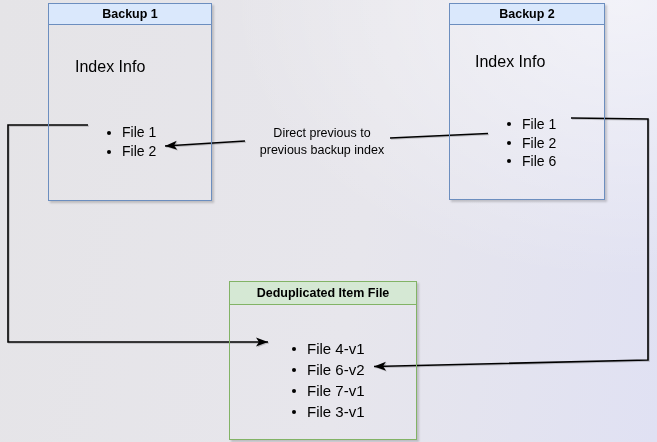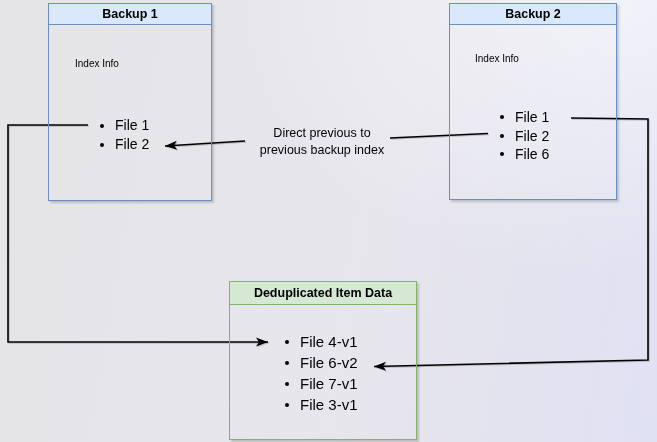--- a/index.html
+++ b/index.html
@@ -19,22 +19,22 @@
   .box{position:absolute;border:1px solid;box-sizing:border-box;
        box-shadow:2px 2px 2px rgba(0,0,0,0.18);background:transparent;}
   .box-header{position:absolute;left:0;right:0;top:0;
        display:flex;align-items:center;justify-content:center;
        font-weight:bold;font-size:12.5px;border-bottom:1px solid;}
   .blue{border-color:#6c8ebf;}
   .blue .box-header{background:#dae8fc;border-color:#6c8ebf;height:20px;}
   .green{border-color:#82b366;}
   .green .box-header{background:#d5e8d4;border-color:#82b366;height:22px;}
   .free-label{position:absolute;white-space:nowrap;}
-  .idx{font-size:10px;}
-  ul.blist{position:absolute;margin:0;padding:0;list-style:none;}
+  .idx{font-size:16px;}
+  ul.blist{position:absolute;margin:7px;padding:0;list-style:none;}
   ul.blist li{position:relative;padding-left:15px;white-space:nowrap;}
   ul.blist li::before{content:"";position:absolute;left:0;top:calc(50% - 2px);
       width:4px;height:4px;border-radius:50%;background:#000;}
   .top-list{font-size:14px;}
   .top-list li{line-height:19px;}
   .b2-list li{line-height:18.5px;}
   .bottom-list{font-size:15px;}
   .bottom-list li{line-height:21px;}
   .annotation{position:absolute;left:232px;top:125px;width:180px;
       font-size:12.5px;line-height:17px;text-align:center;}
@@ -60,35 +60,35 @@
     <div class="box-header">
       <span>Backup 1</span>
     </div>
   </div>
   <div class="free-label idx" style="left:75px;top:58px;">Index Info</div>
   <ul class="blist top-list" style="left:100px;top:116px;">
     <li>File 1</li>
     <li>File 2</li>
   </ul>
 
-  <div class="box blue" style="left:449px;top:3px;width:168px;height:197px;">
+  <div class="box blue" style="left:449px;top:3px;width:156px;height:197px;">
     <div class="box-header">
       <span>Backup 2</span>
     </div>
   </div>
   <div class="free-label idx" style="left:475px;top:53px;">Index Info</div>
   <ul class="blist top-list b2-list" style="left:500px;top:108px;">
     <li>File 1</li>
     <li>File 2</li>
     <li>File 6</li>
   </ul>
 
   <div class="box green" style="left:229px;top:281px;width:188px;height:159px;">
     <div class="box-header">
-      <span>Deduplicated Item Data</span>
+      <span>Deduplicated Item File</span>
     </div>
   </div>
   <ul class="blist bottom-list" style="left:285px;top:331px;">
     <li>File 4-v1</li>
     <li>File 6-v2</li>
     <li>File 7-v1</li>
     <li>File 3-v1</li>
   </ul>
 
   <div class="annotation">

